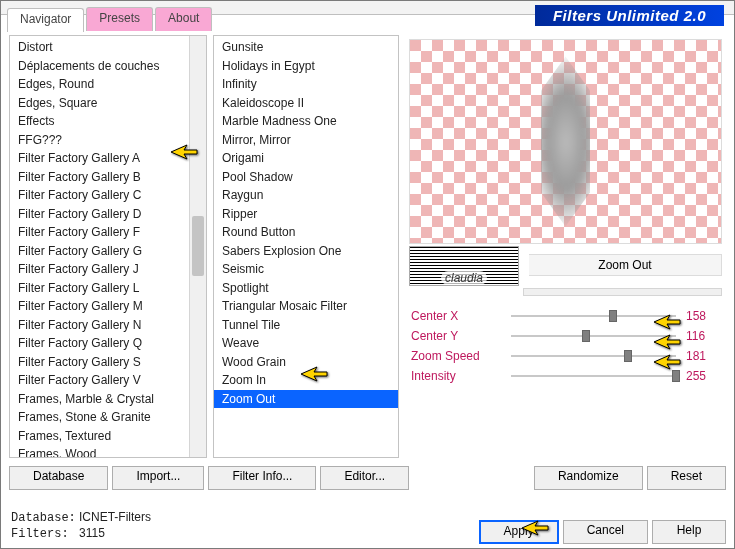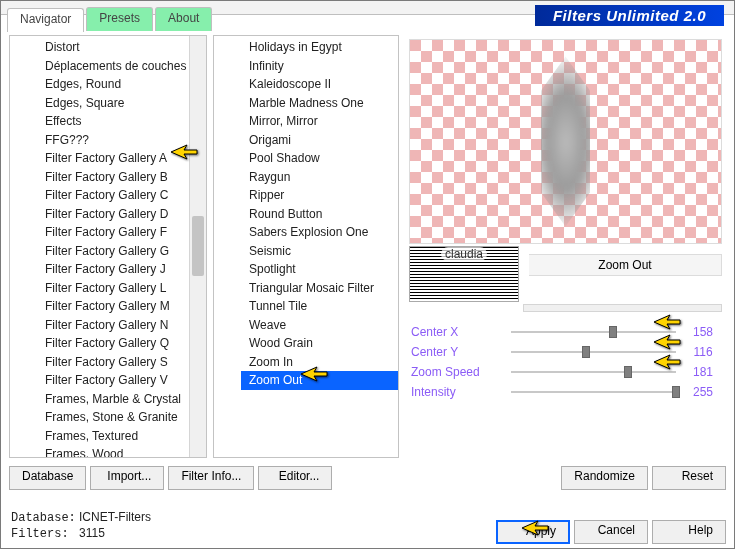--- a/index.html
+++ b/index.html
@@ -2,70 +2,70 @@
 <html><head>
 <meta charset="utf-8">
 <style>
   * { box-sizing: border-box; margin: 0; padding: 0; font-family: "Segoe UI", Tahoma, Arial, sans-serif; }
   html, body { width: 735px; height: 549px; background: #fff; overflow: hidden; }
   .win { position: relative; width: 735px; height: 549px; border: 1px solid #7a7a7a; background: #fff; }
 
   
   .hdr { height: 14px; background: #f3f3f3; border-bottom: 1px solid #bfbfbf; position: relative; }
   .tabs { position: absolute; left: 6px; top: 6px; height: 24px; display: flex; gap: 2px; }
-  .tab { padding: 3px 12px 0; font-size: 12px; color: #444; background: #86efac; border: 1px solid #bfbfbf; border-bottom: none; border-radius: 3px 3px 0 0; cursor: default; }
+  .tab { padding: 3px 12px 0; font-size: 12px; color: #444; background: #f9a8d4; border: 1px solid #bfbfbf; border-bottom: none; border-radius: 3px 3px 0 0; cursor: default; }
   .tab.active { background: #fff; position: relative; top: 1px; }
   .brand { position: absolute; right: 10px; top: 4px; padding: 2px 18px; background: linear-gradient(90deg,#002a9a,#0042e0); color: #fff; font-weight: 700; font-style: italic; font-size: 15px; letter-spacing: .5px; }
 
   
   .main { position: absolute; left: 8px; right: 8px; top: 34px; bottom: 90px; display: flex; gap: 6px; }
   .col1 { width: 198px; border: 1px solid #c3c3c3; background: #fff; overflow: hidden; position: relative; }
   .col2 { width: 186px; border: 1px solid #c3c3c3; background: #fff; overflow: hidden; position: relative; }
   .col3 { flex: 1; display: flex; flex-direction: column; }
   .list { padding: 2px 0; overflow: hidden; }
-  .item { font-size: 12px; padding: 1px 8px; color: #222; white-space: nowrap; cursor: default; line-height: 16.5px; margin-left: 27px; }
+  .item { font-size: 12px; padding: 1px 8px; color: #222; white-space: nowrap; cursor: default; line-height: 16.5px; }
   .item.sel { background: #0a64ff; color: #fff; }
 
   
   .sb { position: absolute; right: 0; top: 0; bottom: 0; width: 17px; background: #f0f0f0; border-left: 1px solid #d5d5d5; }
   .sb-thumb { position: absolute; left: 2px; right: 2px; background: #c4c4c4; border-radius: 2px; }
   .sb1 .sb-thumb { top: 180px; height: 60px; }
 
   
   .preview-wrap { height: 205px; margin: 4px 4px 0 4px; border: 1px solid #dcdcdc; background:
     repeating-conic-gradient(#fff 0 25%, #efb6b6 0 50%) 0 0/22px 22px;
     position: relative; overflow: hidden; }
   .blur-shape { position:absolute; left:50%; top:50%; transform:translate(-50%,-50%);
     width:70px; height:170px; background: radial-gradient(ellipse at center,#bdbdbd 0%,#9a9a9a 40%,rgba(154,154,154,0) 75%);
     filter: blur(4px); clip-path: polygon(50% 0%, 85% 20%, 85% 80%, 50% 100%, 15% 80%, 15% 20%); }
 
   
   .midrow { display:flex; margin: 0 4px; }
-  .stamp { width: 110px; height: 56px; margin-top: 2px;
+  .stamp { width: 110px; height: 40px; margin-top: 2px;
     background: repeating-linear-gradient(#000 0 1px,#fff 1px 3px);
-    border: 1px solid #aaa; display:flex; align-items:flex-start; justify-content:center;
-    color:#333; font-family: cursive; font-size: 12px; }
+    border: 1px solid #aaa; display:flex; align-items:flex-end; justify-content:center;
+    color:#333; font-family: cursive; font-size: 12px; font-style: italic; }
   .stamp span { background: rgba(255,255,255,.7); padding: 0 4px; border-radius: 8px; }
   .filtname { flex:1; margin-left:10px; display:flex; align-items:center; justify-content:center;
     font-size:12px; background:#f5f5f5; border:1px solid #dcdcdc; border-left:none; height: 22px; margin-top: 10px;}
   .progbar { margin: 2px 4px 6px 118px; height: 8px; background:#f0f0f0; border:1px solid #d5d5d5; }
 
   
   .sliders { margin: 4px 6px 0 6px; }
-  .srow { display:flex; align-items:center; height: 20px; font-size: 12px; color:#8b5cf6; }
+  .srow { display:flex; align-items:center; height: 20px; font-size: 12px; color:#be185d; }
   .srow .lab { width: 90px; }
   .srow .track { flex:1; height: 2px; background:#c8c8c8; position: relative; margin: 0 10px; }
   .srow .thumb { position:absolute; top:-5px; width:8px; height:12px; background:#808080; border:1px solid #666; transform:translateX(-50%); }
-  .srow .val { width: 34px; text-align:center; }
+  .srow .val { width: 34px; text-align:left; }
 
   
   .row-btns { position: absolute; left: 8px; right: 8px; display:flex; gap: 4px; }
   .row1 { bottom: 58px; height: 24px; }
   .row2 { bottom: 4px; height: 24px; justify-content: flex-end; }
-  .btn { flex: 0 0 auto; min-width: 74px; padding: 2px 12px; font-size: 12px; background: #f0f0f0; border: 1px solid #adadad; text-align: right; cursor: default; }
+  .btn { flex: 0 0 auto; min-width: 74px; padding: 2px 23px; font-size: 12px; background: #f0f0f0; border: 1px solid #adadad; text-align: center; cursor: default; }
   .btn.primary { border: 2px solid #0a64ff; }
   .row1 .spacer { flex: 1; }
 
   
   .status { position:absolute; left: 10px; bottom: 6px; font-size: 12px; color:#222; line-height: 15px; }
   .status .lab { display:inline-block; width: 68px; font-family: Liberation Mono, monospace; }
 
   
   .hand { position:absolute; width:30px; height:22px; pointer-events:none; z-index: 20; }
   .hand svg { filter: drop-shadow(1px 1px 1px rgba(0,0,0,.6)); }
@@ -110,20 +110,21 @@
           <div class="item">Frames, Stone &amp; Granite</div>
           <div class="item">Frames, Textured</div>
           <div class="item">Frames, Wood</div>
         </div>
       <div class="sb sb1">
           <div class="sb-thumb"></div>
         </div>
     </div>
     <div class="col2">
       <div class="list" id="fil-list">
+          <div class="item">Gunsite</div>
           <div class="item">Holidays in Egypt</div>
           <div class="item">Infinity</div>
           <div class="item">Kaleidoscope II</div>
           <div class="item">Marble Madness One</div>
           <div class="item">Mirror, Mirror</div>
           <div class="item">Origami</div>
           <div class="item">Pool Shadow</div>
           <div class="item">Raygun</div>
           <div class="item">Ripper</div>
           <div class="item">Round Button</div>

